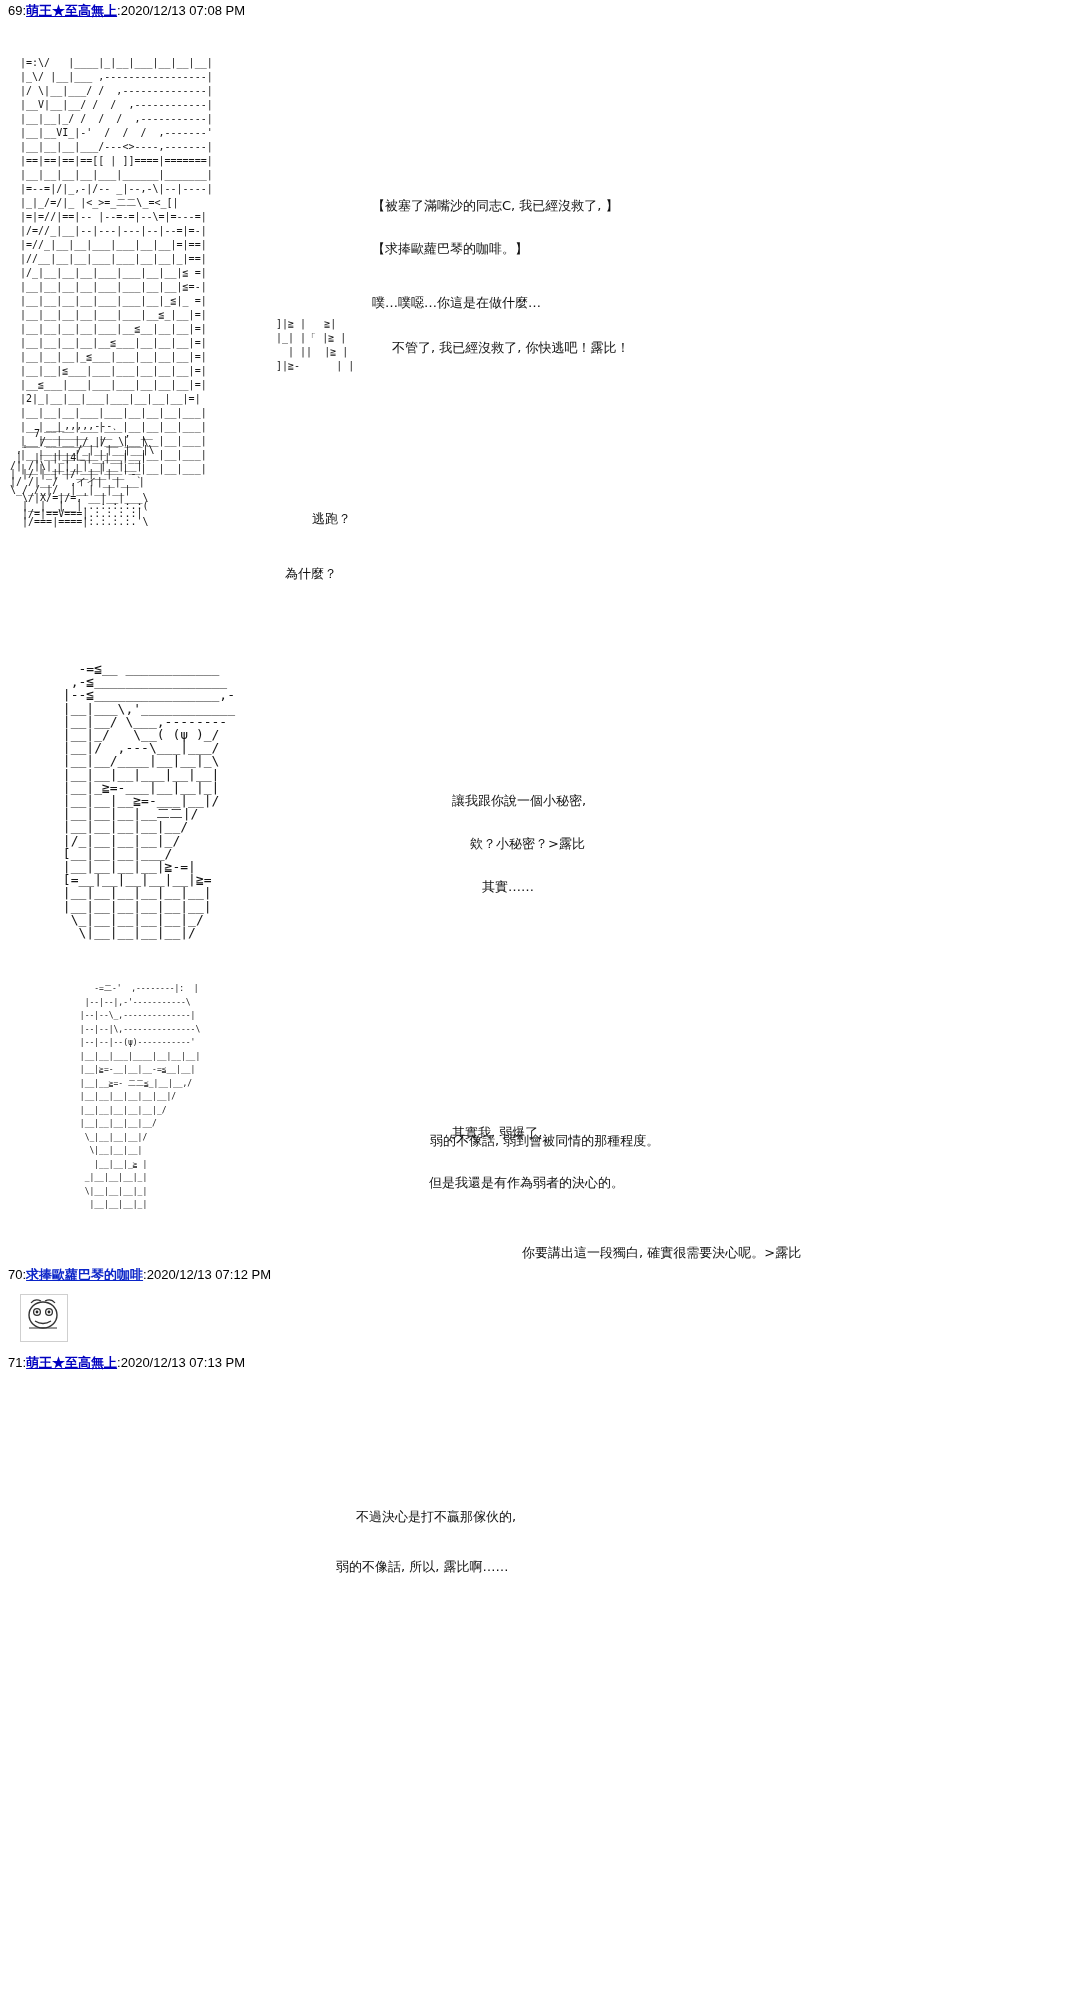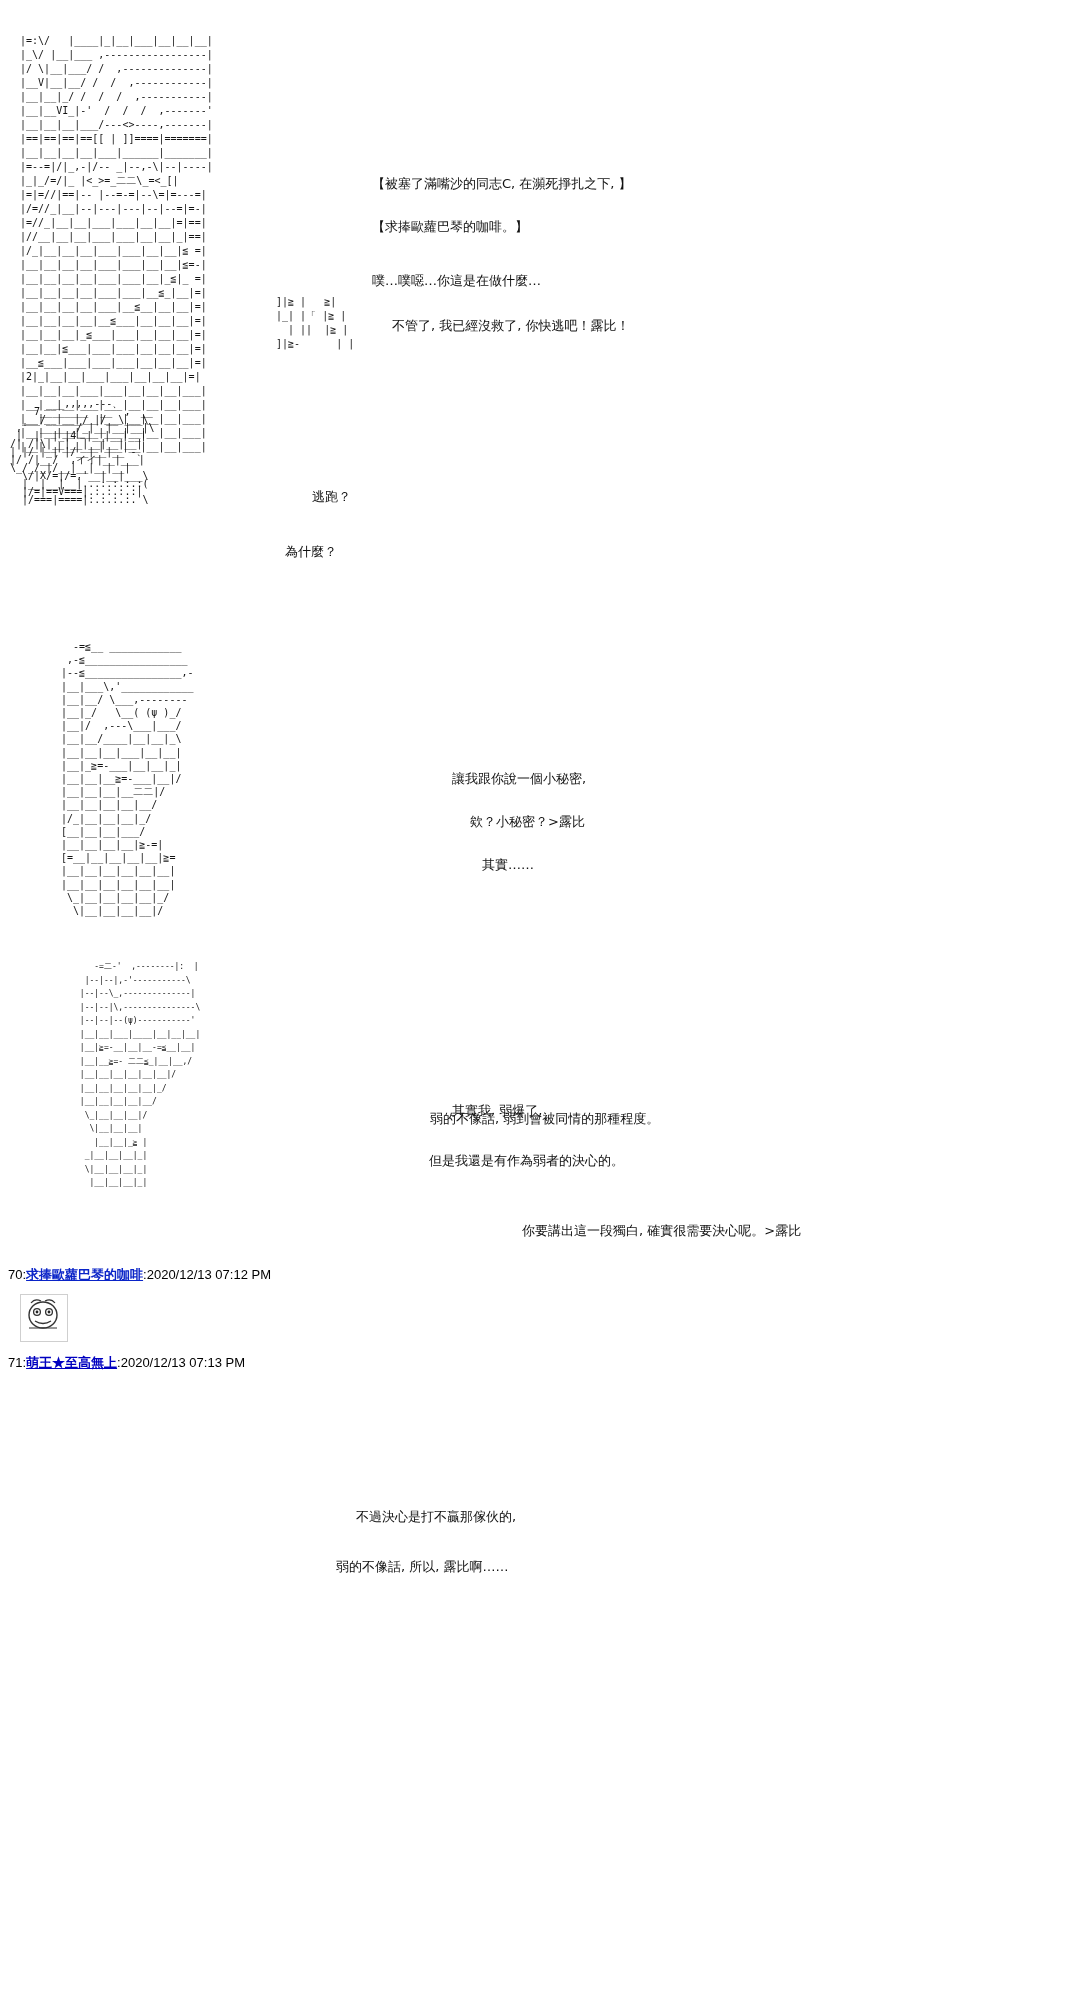--- a/index.html
+++ b/index.html
@@ -77,20 +77,23 @@
   .avatar svg { display: block; }
   .block {
     position: relative;
   }
 </style>
 </head>
 <body>
 
 <div class="page">
 
+  <div class="post-head">
+    <span class="post-num">69:</span><span class="post-name">萌王★至高無上</span><span class="post-date">:2020/12/13 07:08 PM</span>
+  </div>
 
   <div class="block" style="height:1240px;">
 
     <pre class="aa" style="position:absolute;left:8px;top:34px;">  |=:\/   |____|_|__|___|__|__|__|
   |_\/ |__|___ ,-----------------|
   |/ \|__|___/ /  ,--------------|
   |__V|__|__/ /  /  ,------------|
   |__|__|_/ /  /  /  ,-----------|
   |__|__VI_|-'  /  /  /  ,-------'
   |__|__|__|___/---&lt;&gt;----,-------|
@@ -115,21 +118,21 @@
   |__|__|__|___|___|__|__|__|___|
   |__|__|__|___|___|__|__|__|___|
   |__|__|__|___|___|__|__|__|___|
   |__|__|__|___|___|__|__|__|___|
   |__|__|__|___|___|__|__|__|___|</pre>
     <pre class="aa" style="position:absolute;left:270px;top:295px;"> ]|≧ |   ≧|
  |_| |「 |≧ |
    | ||  |≧ |
  ]|≧-      | |</pre>
 
-    <div class="dialogue" style="left:372px;top:175px;">【被塞了滿嘴沙的同志C, 在瀕死掙扎之下, 】</div>
+    <div class="dialogue" style="left:372px;top:175px;">【被塞了滿嘴沙的同志C, 我已經沒救了, 】</div>
     <div class="dialogue" style="left:372px;top:218px;">【求捧歐蘿巴琴的咖啡。】</div>
     <div class="dialogue" style="left:372px;top:272px;">噗…噗噁…你這是在做什麼…</div>
     <div class="dialogue" style="left:392px;top:317px;">不管了, 我已經沒救了, 你快逃吧！露比！</div>
 
     <pre class="aa" style="position:absolute;left:10px;top:400px;font-size:10px;line-height:8px;">      ___,,,,,---、
     7________  __  ,ゝ__
   ___/______/ |/__\___\
  ,'  ______/_|__|__|__|\
  |  |  |_|4ㅡ|__|__|__|
 /| /|\|__|__|__|__|__|
@@ -137,21 +140,21 @@
 |/ /|__/  ,イイ|__|___|
 \_/_/_|/__|__|__|__|
   \/|X/=|/=,'__|__|___\
   |__|__|__|...:.:.:.:(
   |/=|==V===|.:.:.:.:|
   |/===|====|:.:.:.:. \</pre>
 
     <div class="dialogue" style="left:312px;top:488px;">逃跑？</div>
     <div class="dialogue" style="left:285px;top:543px;">為什麼？</div>
 
-    <pre class="aa" style="position:absolute;left:55px;top:640px;font-size:10px;line-height:13.2px;">   -=≦__ ____________
+    <pre class="aa" style="position:absolute;left:55px;top:640px;font-size:13px;line-height:13.2px;">   -=≦__ ____________
   ,-≦_________________
  |--≦________________,-
  |__|___\,'____________
  |__|__/ \___,--------
  |__|_/   \__( (ψ )_/
  |__|/  ,---\___|___/
  |__|__/____|__|__|_\
  |__|__|__|___|__|__|
  |__|_≧=-___|__|__|_|
  |__|__|__≧=-___|__|/

